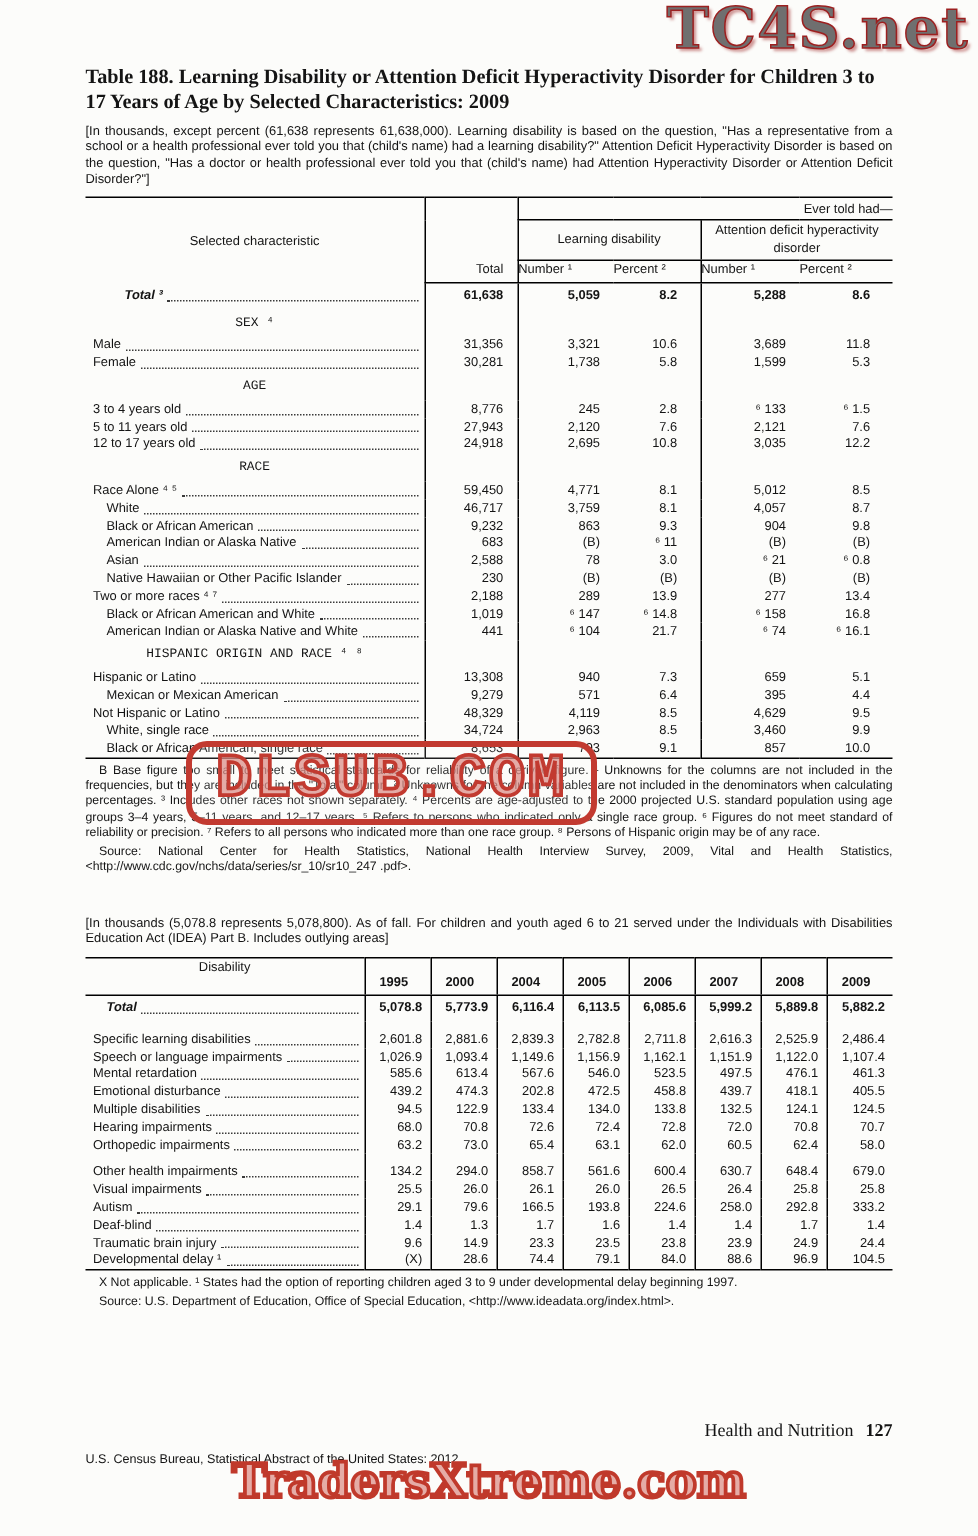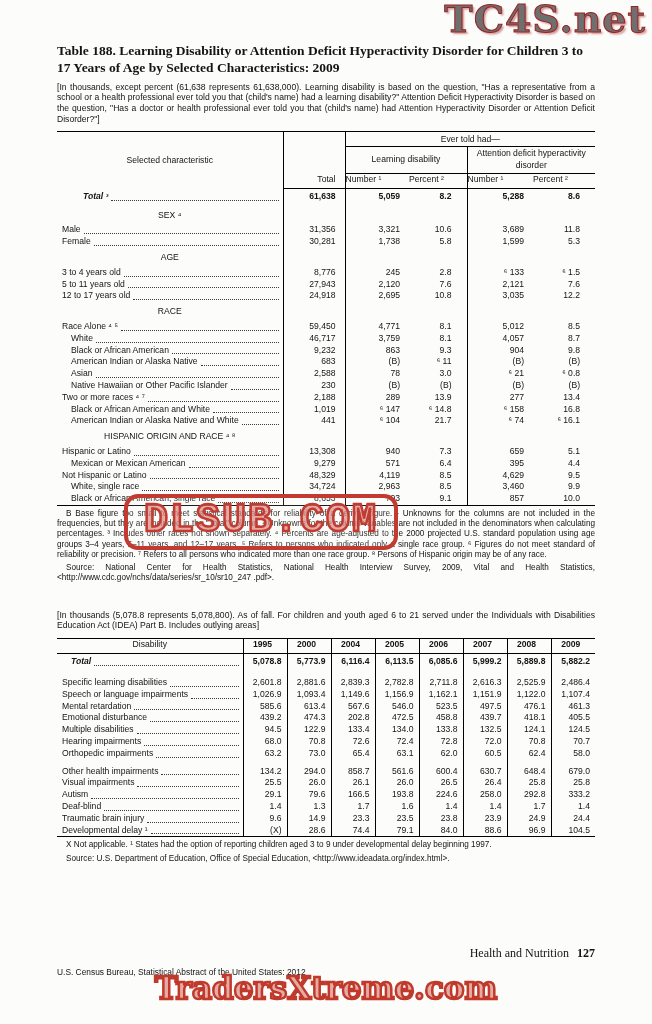--- a/index.html
+++ b/index.html
@@ -19,47 +19,47 @@
   .footnote { font-size:8.2px; line-height:1.25; text-align:justify; margin-top:3px; text-indent:9px; }
 
   
   table { border-collapse:collapse; width:100%; table-layout:fixed; }
   th, td { font-size:8.6px; font-weight:normal; padding:0; vertical-align:bottom; line-height:11.8px; }
   .t188, .t189 { border-top:1.6px solid #000; border-bottom:1px solid #000; }
   thead tr:last-child th { border-bottom:1px solid #000; }
 
   
   .char-h { text-align:center; vertical-align:middle; }
-  .ever-h { text-align:center; vertical-align:middle; height:15px;
+  .ever-h { text-align:right; vertical-align:middle; height:15px;
             border-left:1px solid #000; border-bottom:1px solid #000; }
   .grp-h  { text-align:center; vertical-align:middle; height:26px; padding:1px 2px;
             border-left:1px solid #000; border-bottom:1px solid #000; }
   .tot-sp { border-left:1px solid #000; }
   .tot-h  { border-left:1px solid #000; text-align:right; padding:0 9px 2px 0; height:14px; }
   .sub-h  { text-align:left; padding-bottom:2px; height:14px; }
   .sub-h.bl { border-left:1px solid #000; }
 
   
   .stub { padding-left:5px; }
   .stub.ind1 { padding-left:14px; }
-  .stub.section { text-align:center; padding:4px 0 3px 0; }
+  .stub.section { text-align:center; padding:4px 0 3px 0;font-family:Liberation Mono, monospace; }
   .lbl { display:flex; align-items:flex-end; }
   .lbl .txt { white-space:nowrap; }
   .leader { flex:1 1 auto; border-bottom:1.4px dotted #3a3a3a; margin:0 4px 2px 3px; min-width:4px; }
   .num { text-align:right; padding-right:9px; overflow:hidden; }
   .t188 td.c2, .t188 td.c4 { padding-right:15px; }
   .t188 td.c0, .t188 td.c1, .t188 td.c3 { border-left:1px solid #000; }
   .total-row td, .total-row .txt { font-weight:bold; }
   .total-row .stub { padding-left:26px;font-style:italic; }
   .total-row td { padding-top:2px; padding-bottom:3px; }
   .gap td { padding-top:6px; }
 
   
   .t189 { margin-top:2px; }
-  .stub-h { text-align:center; padding-bottom:2px; height:15px; }
+  .stub-h { text-align:center; padding-bottom:12px; height:15px; }
   .year-h { text-align:center; padding:0 5px 2px 0; font-weight:bold; border-left:1px solid #000; height:15px; }
   .t189 td.num { padding-right:5px; border-left:1px solid #000; }
   .t189 .total-row .stub { padding-left:14px; }
 
   .sec2 { margin-top:26px; }
 
   
   .footer-line { position:absolute; right:57px; top:946px;
     font-family:"Liberation Serif", serif; font-size:12px; }
   .footer-line .pgnum { font-weight:bold; margin-left:8px; }

